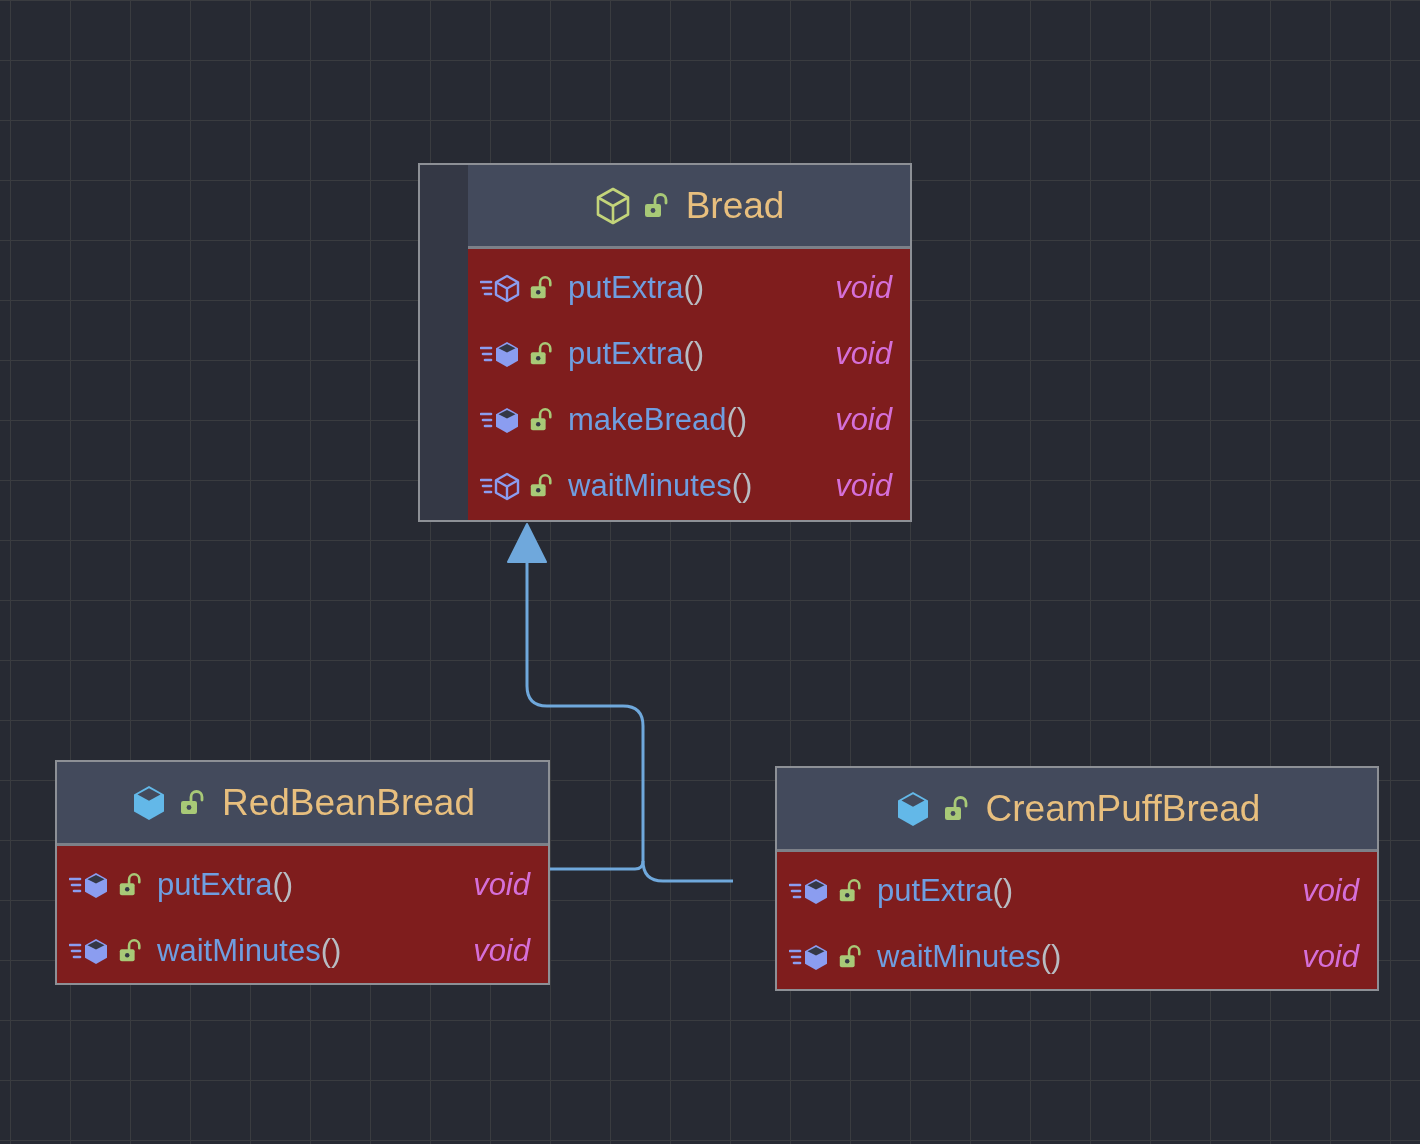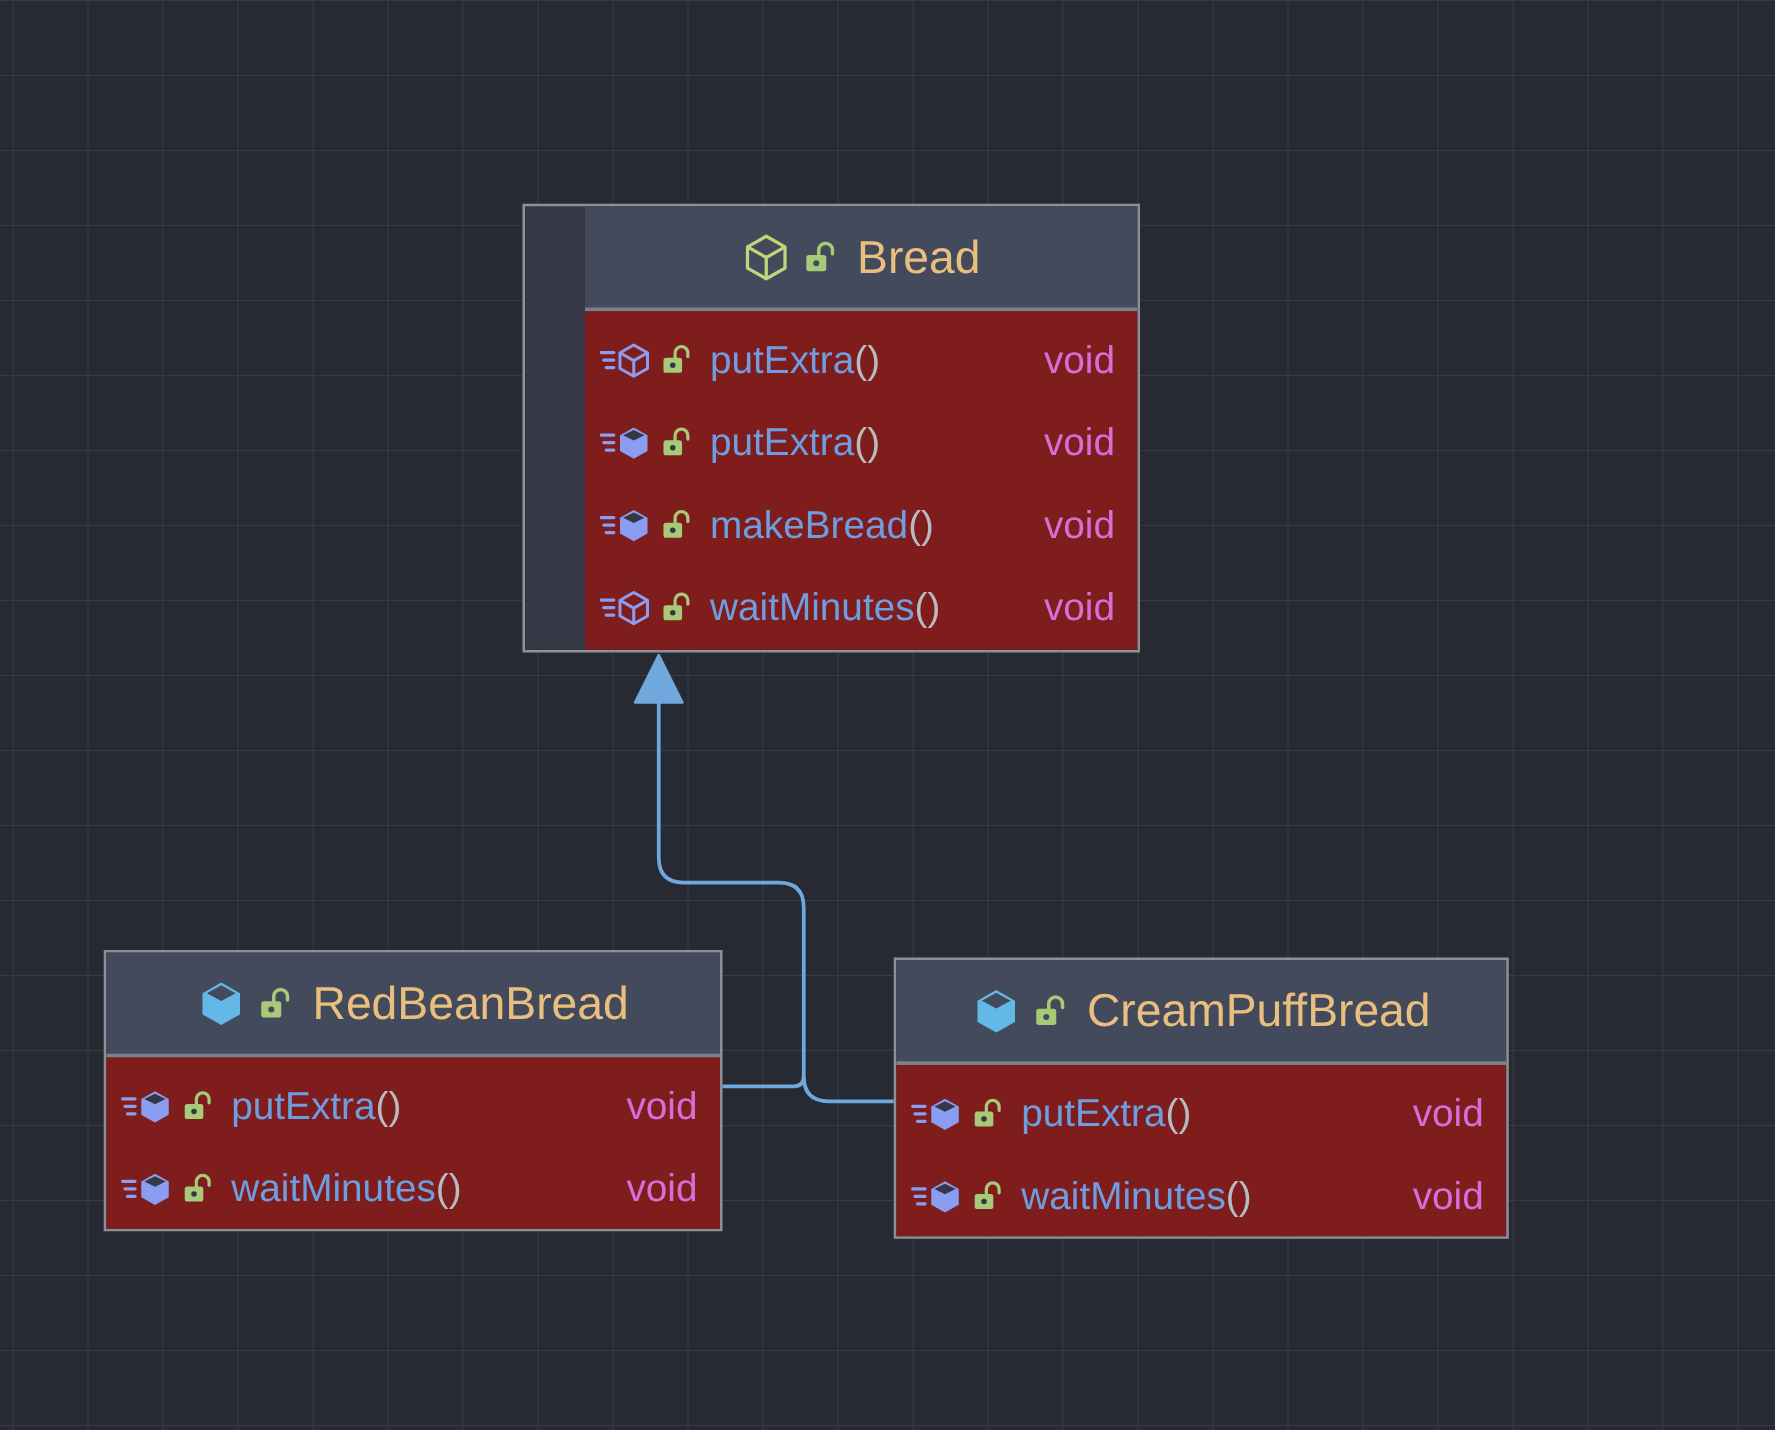--- a/index.html
+++ b/index.html
@@ -58,47 +58,48 @@
   .uml-row {
     display: flex;
     align-items: center;
     box-sizing: border-box;
     white-space: nowrap;
   }
   .m-name { color: #6f9ee0; }
   .m-parens { color: #b8bcc2; }
   .m-type {
     color: #d56fd8;
+    font-style: italic;
     margin-left: auto;
   }
   .icon {
     display: inline-flex;
     align-items: center;
     justify-content: center;
     flex: none;
   }
 
   
   #box-bread          { left:418px; top:163px;  width:494px; height:359px;padding-left:48px; }
   #box-bread .uml-header { height:84px; }
   #box-bread .uml-header .cls-name { font-size: 37px; }
   #box-bread .uml-header .icon-cube { margin-right: 10px; }
   #box-bread .uml-header .icon-lock { margin-right: 16px; }
   #box-bread .uml-body { padding: 6px 18px 6px 12px; }
   #box-bread .uml-row { height: 66px; font-size: 31px; }
 
-  #box-redbean        { left:55px;  top:760px;  width:495px; height:225px;margin-left:28px; }
+  #box-redbean        { left:55px;  top:760px;  width:495px; height:225px; }
   #box-redbean .uml-header { height:84px; }
   #box-redbean .uml-header .cls-name { font-size: 37px; }
   #box-redbean .uml-header .icon-cube { margin-right: 10px; }
   #box-redbean .uml-header .icon-lock { margin-right: 16px; }
   #box-redbean .uml-body { padding: 6px 18px 6px 12px; }
   #box-redbean .uml-row { height: 66px; font-size: 31px; }
 
-  #box-creampuff      { left:715px; top:766px;  width:492px; height:225px; }
+  #box-creampuff      { left:775px; top:766px;  width:604px; height:225px; }
   #box-creampuff .uml-header { height:84px; }
   #box-creampuff .uml-header .cls-name { font-size: 37px; }
   #box-creampuff .uml-header .icon-cube { margin-right: 10px; }
   #box-creampuff .uml-header .icon-lock { margin-right: 16px; }
   #box-creampuff .uml-body { padding: 6px 18px 6px 12px; }
   #box-creampuff .uml-row { height: 66px; font-size: 31px; }
 
   
   .hdr-inner {
     display: flex;

